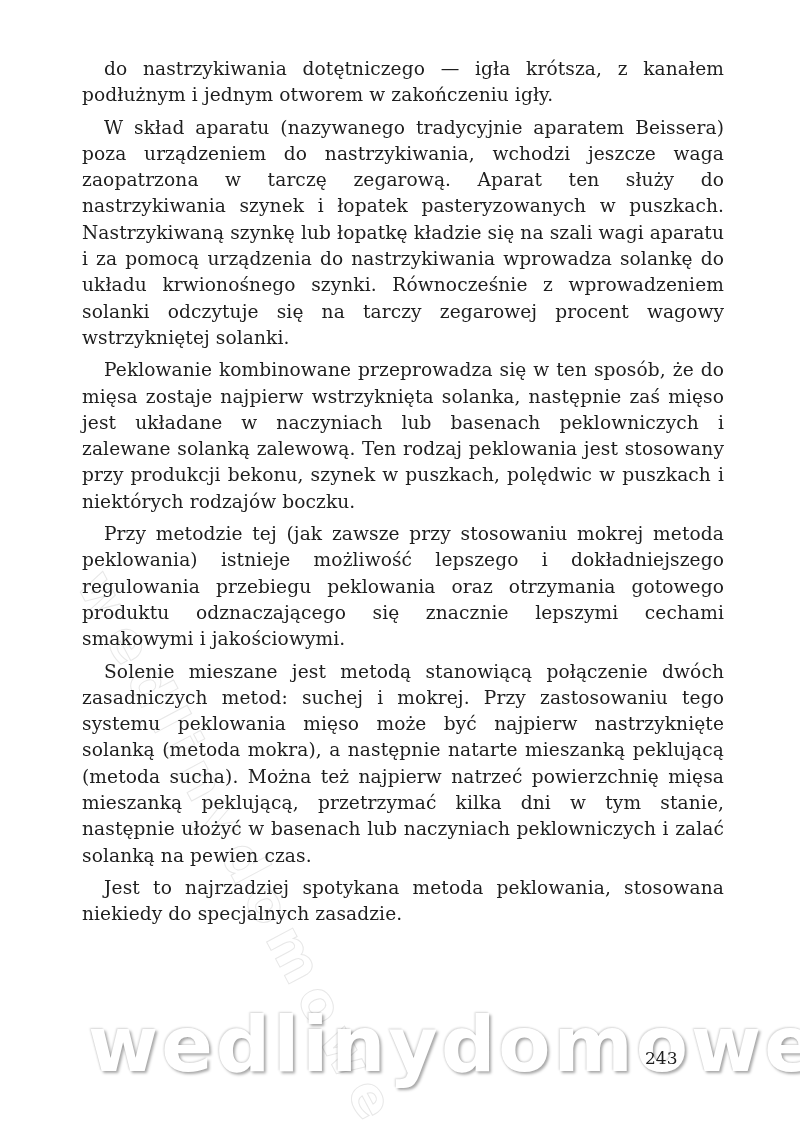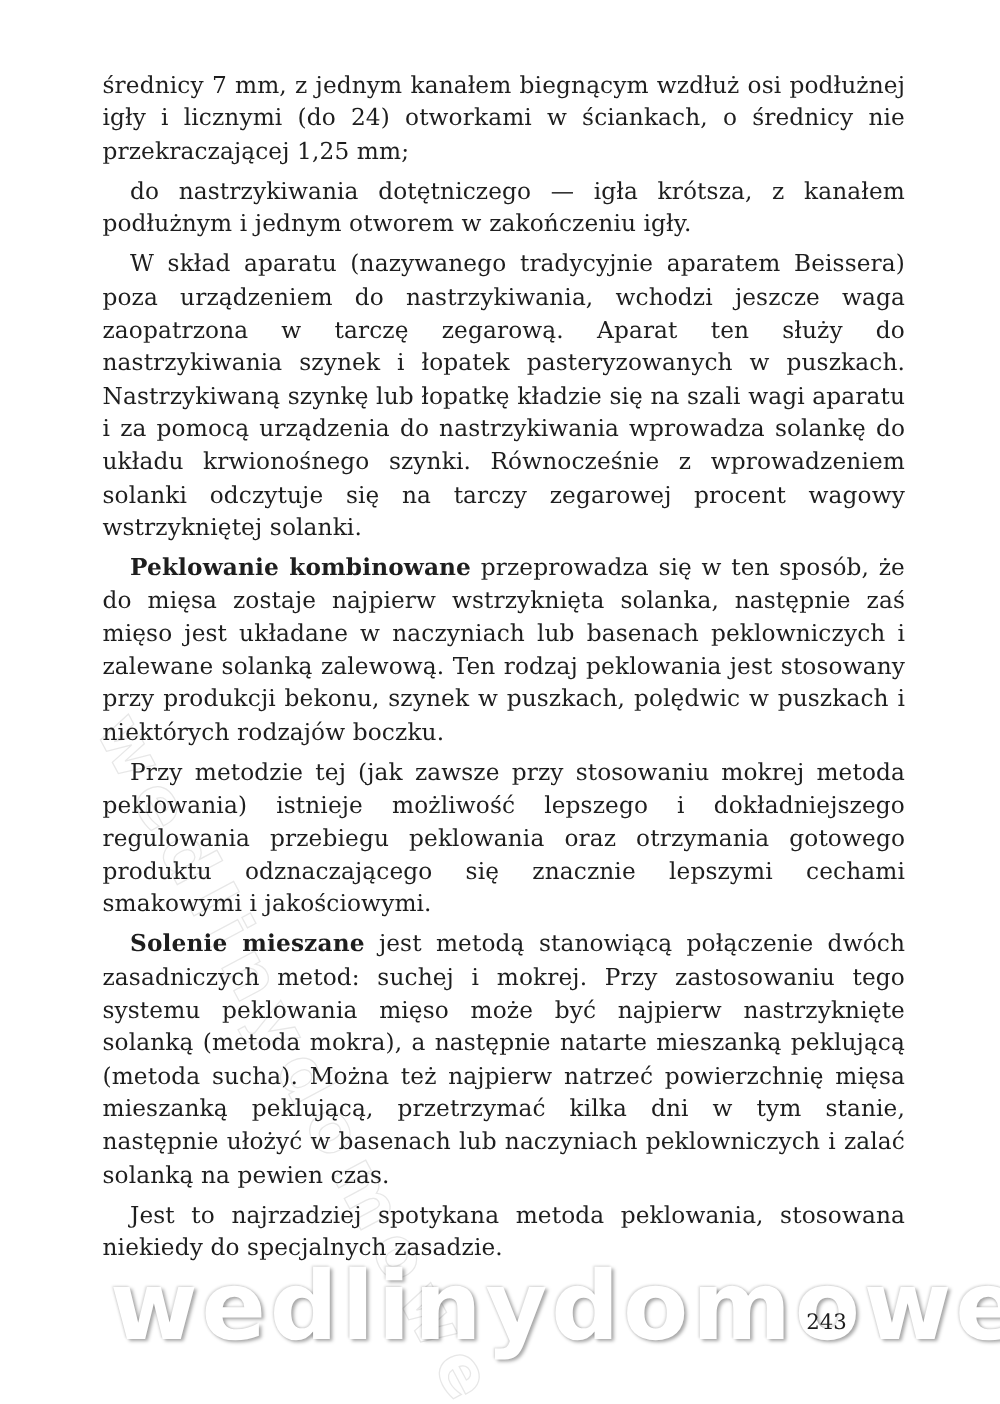--- a/index.html
+++ b/index.html
@@ -11,21 +11,21 @@
   .page { position: absolute; left: 82px; top: 56px; width: 642px; }
   p {
     margin: 0 0 6px 0;
     font-size: 18.6px;
     line-height: 26.3px;
     text-align: justify;
     text-indent: 22px;
     letter-spacing: 0.1px;
   }
   p.noindent { text-indent: 0; }
-  b { font-weight: bold; }
+  b { font-weight: normal; }
   .wm-diag {
     position: absolute; left: 120px; top: 560px;
     transform: rotate(62deg); transform-origin: left top;
     font-family: "DejaVu Sans", sans-serif; font-weight: bold;
     font-size: 54px; letter-spacing: 10px;
     color: transparent; -webkit-text-stroke: 1px rgba(160,160,160,0.25);
     white-space: nowrap; pointer-events: none;
   }
   .wm-bottom {
     position: absolute; left: 88px; top: 1000px;
@@ -39,21 +39,20 @@
     position: absolute; left: 645px; top: 1048px;
     font-size: 17px; color: #1e1e1e;
   }
 </style>
 </head>
 <body>
 
 <div class="wm-diag">wedlinydomowe</div>
 
 <div class="page">
-  <p class="noindent"><b></b><span>średnicy 7 mm, z jednym kanałem biegnącym wzdłuż osi podłużnej igły i licznymi (do 24) otworkami w ściankach, o średnicy nie przekraczającej 1,25 mm;</span></p>
   <p><b></b><span>do nastrzykiwania dotętniczego — igła krótsza, z kanałem podłużnym i jednym otworem w zakończeniu igły.</span></p>
   <p><b></b><span>W skład aparatu (nazywanego tradycyjnie aparatem Beissera) poza urządzeniem do nastrzykiwania, wchodzi jeszcze waga zaopatrzona w tarczę zegarową. Aparat ten służy do nastrzykiwania szynek i łopatek pasteryzowanych w puszkach. Nastrzykiwaną szynkę lub łopatkę kładzie się na szali wagi aparatu i za pomocą urządzenia do nastrzykiwania wprowadza solankę do układu krwionośnego szynki. Równocześnie z wprowadzeniem solanki odczytuje się na tarczy zegarowej procent wagowy wstrzykniętej solanki.</span></p>
   <p><b>Peklowanie kombinowane</b><span> przeprowadza się w ten sposób, że do mięsa zostaje najpierw wstrzyknięta solanka, następnie zaś mięso jest układane w naczyniach lub basenach peklowniczych i zalewane solanką zalewową. Ten rodzaj peklowania jest stosowany przy produkcji bekonu, szynek w puszkach, polędwic w puszkach i niektórych rodzajów boczku.</span></p>
   <p><b></b><span>Przy metodzie tej (jak zawsze przy stosowaniu mokrej metoda peklowania) istnieje możliwość lepszego i dokładniejszego regulowania przebiegu peklowania oraz otrzymania gotowego produktu odznaczającego się znacznie lepszymi cechami smakowymi i jakościowymi.</span></p>
   <p><b>Solenie mieszane</b><span> jest metodą stanowiącą połączenie dwóch zasadniczych metod: suchej i mokrej. Przy zastosowaniu tego systemu peklowania mięso może być najpierw nastrzyknięte solanką (metoda mokra), a następnie natarte mieszanką peklującą (metoda sucha). Można też najpierw natrzeć powierzchnię mięsa mieszanką peklującą, przetrzymać kilka dni w tym stanie, następnie ułożyć w basenach lub naczyniach peklowniczych i zalać solanką na pewien czas.</span></p>
   <p><b></b><span>Jest to najrzadziej spotykana metoda peklowania, stosowana niekiedy do specjalnych zasadzie.</span></p>
 </div>
 
 <div class="wm-bottom">wedlinydomowe.pl</div>
 <div class="pagenum">243</div>

